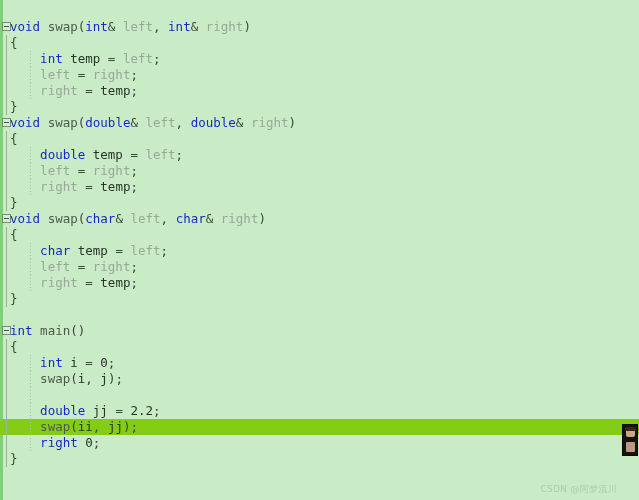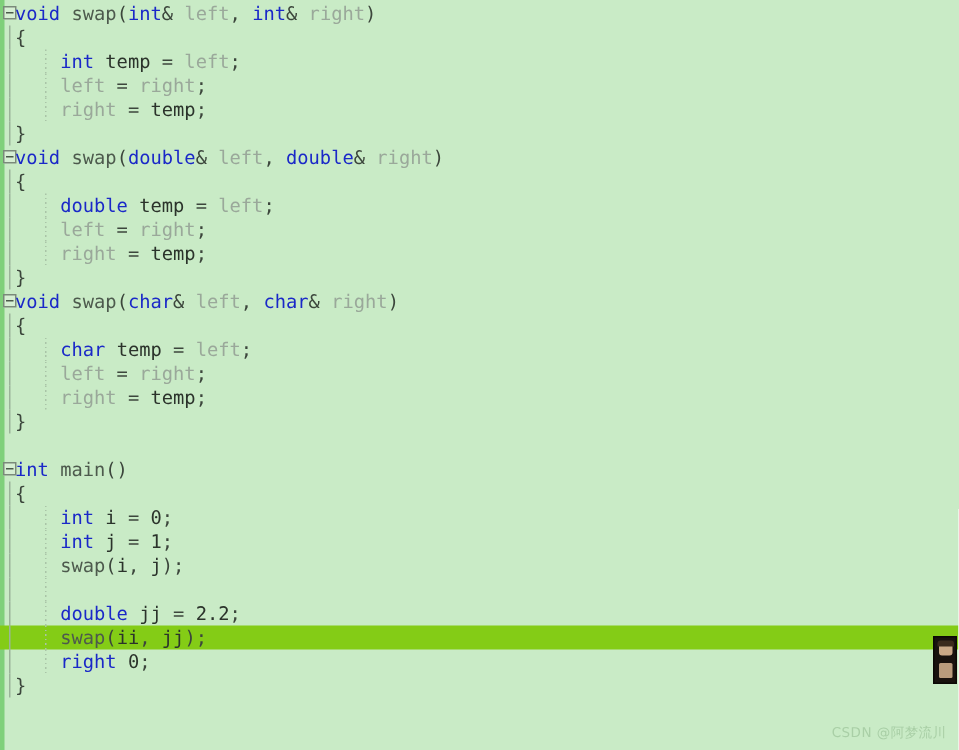--- a/index.html
+++ b/index.html
@@ -29,21 +29,21 @@
     background: #7fd07a;
   }
 
   
   .code-surface {
     position: absolute;
     left: 0;
     top: 0;
     right: 0;
     bottom: 0;
-    padding-top: 1px;
+    padding-top: 19px;
   }
 
   .line {
     position: relative;
     height: 16px;
     white-space: pre;
     padding-left: 10px;
     box-sizing: border-box;
   }
   .line.current {
@@ -144,21 +144,21 @@
     top: 17px;
     width: 9px;
     height: 10px;
     background: #b89b7c;
     border-radius: 1px;
   }
 
   
   .watermark {
     position: absolute;
-    right: 8px;
+    right: 22px;
     bottom: 3px;
     font-family: "DejaVu Sans", "Liberation Sans", sans-serif;
     font-size: 9px;
     color: #a9cfa6;
     letter-spacing: 0.3px;
     white-space: nowrap;
   }
 </style>
 </head>
 <body>
@@ -183,21 +183,20 @@
       <div class="line"><span class="fold"></span><span class="txt"><span class="kw">void</span><span class="pun"> </span><span class="fn">swap</span><span class="pun">(</span><span class="kw">char</span><span class="pun">&amp; </span><span class="var">left</span><span class="pun">, </span><span class="kw">char</span><span class="pun">&amp; </span><span class="var">right</span><span class="pun">)</span></span></div>
       <div class="line"><span class="guide"></span><span class="txt"><span class="pun">{</span></span></div>
       <div class="line"><span class="guide"></span><span class="indent-guide"></span><span class="txt"><span class="pun">    </span><span class="kw">char</span><span class="pun"> </span><span class="id">temp</span><span class="pun"> = </span><span class="var">left</span><span class="pun">;</span></span></div>
       <div class="line"><span class="guide"></span><span class="indent-guide"></span><span class="txt"><span class="pun">    </span><span class="var">left</span><span class="pun"> = </span><span class="var">right</span><span class="pun">;</span></span></div>
       <div class="line"><span class="guide"></span><span class="indent-guide"></span><span class="txt"><span class="pun">    </span><span class="var">right</span><span class="pun"> = </span><span class="id">temp</span><span class="pun">;</span></span></div>
       <div class="line"><span class="guide"></span><span class="txt"><span class="pun">}</span></span></div>
       <div class="line"><span class="txt"></span></div>
       <div class="line"><span class="fold"></span><span class="txt"><span class="kw">int</span><span class="pun"> </span><span class="fn">main</span><span class="pun">()</span></span></div>
       <div class="line"><span class="guide"></span><span class="txt"><span class="pun">{</span></span></div>
       <div class="line"><span class="guide"></span><span class="indent-guide"></span><span class="txt"><span class="pun">    </span><span class="kw">int</span><span class="pun"> </span><span class="id">i</span><span class="pun"> = </span><span class="num">0</span><span class="pun">;</span></span></div>
-      <div class="line"><span class="guide"></span><span class="indent-guide"></span><span class="txt"><span class="pun">    </span><span class="kw">int</span><span class="pun"> </span><span class="id">j</span><span class="pun"> = </span><span class="num">1</span><span class="pun">;</span></span></div>
       <div class="line"><span class="guide"></span><span class="indent-guide"></span><span class="txt"><span class="pun">    </span><span class="fn">swap</span><span class="pun">(</span><span class="id">i</span><span class="pun">, </span><span class="id">j</span><span class="pun">);</span></span></div>
       <div class="line"><span class="guide"></span><span class="indent-guide"></span><span class="txt"></span></div>
       <div class="line"><span class="guide"></span><span class="indent-guide"></span><span class="txt"><span class="pun">    </span><span class="kw">double</span><span class="pun"> </span><span class="id">jj</span><span class="pun"> = </span><span class="num">2.2</span><span class="pun">;</span></span></div>
       <div class="line current"><span class="guide"></span><span class="indent-guide"></span><span class="txt"><span class="pun">    </span><span class="fn">swap</span><span class="pun">(</span><span class="id">ii</span><span class="pun">, </span><span class="id">jj</span><span class="pun">);</span></span></div>
       <div class="line"><span class="guide"></span><span class="indent-guide"></span><span class="txt"><span class="pun">    </span><span class="kw">right</span><span class="pun"> </span><span class="num">0</span><span class="pun">;</span></span></div>
       <div class="line"><span class="guide"></span><span class="txt"><span class="pun">}</span></span></div>
     </div>
 
   <div class="avatar-badge">
     <div class="head"></div>

